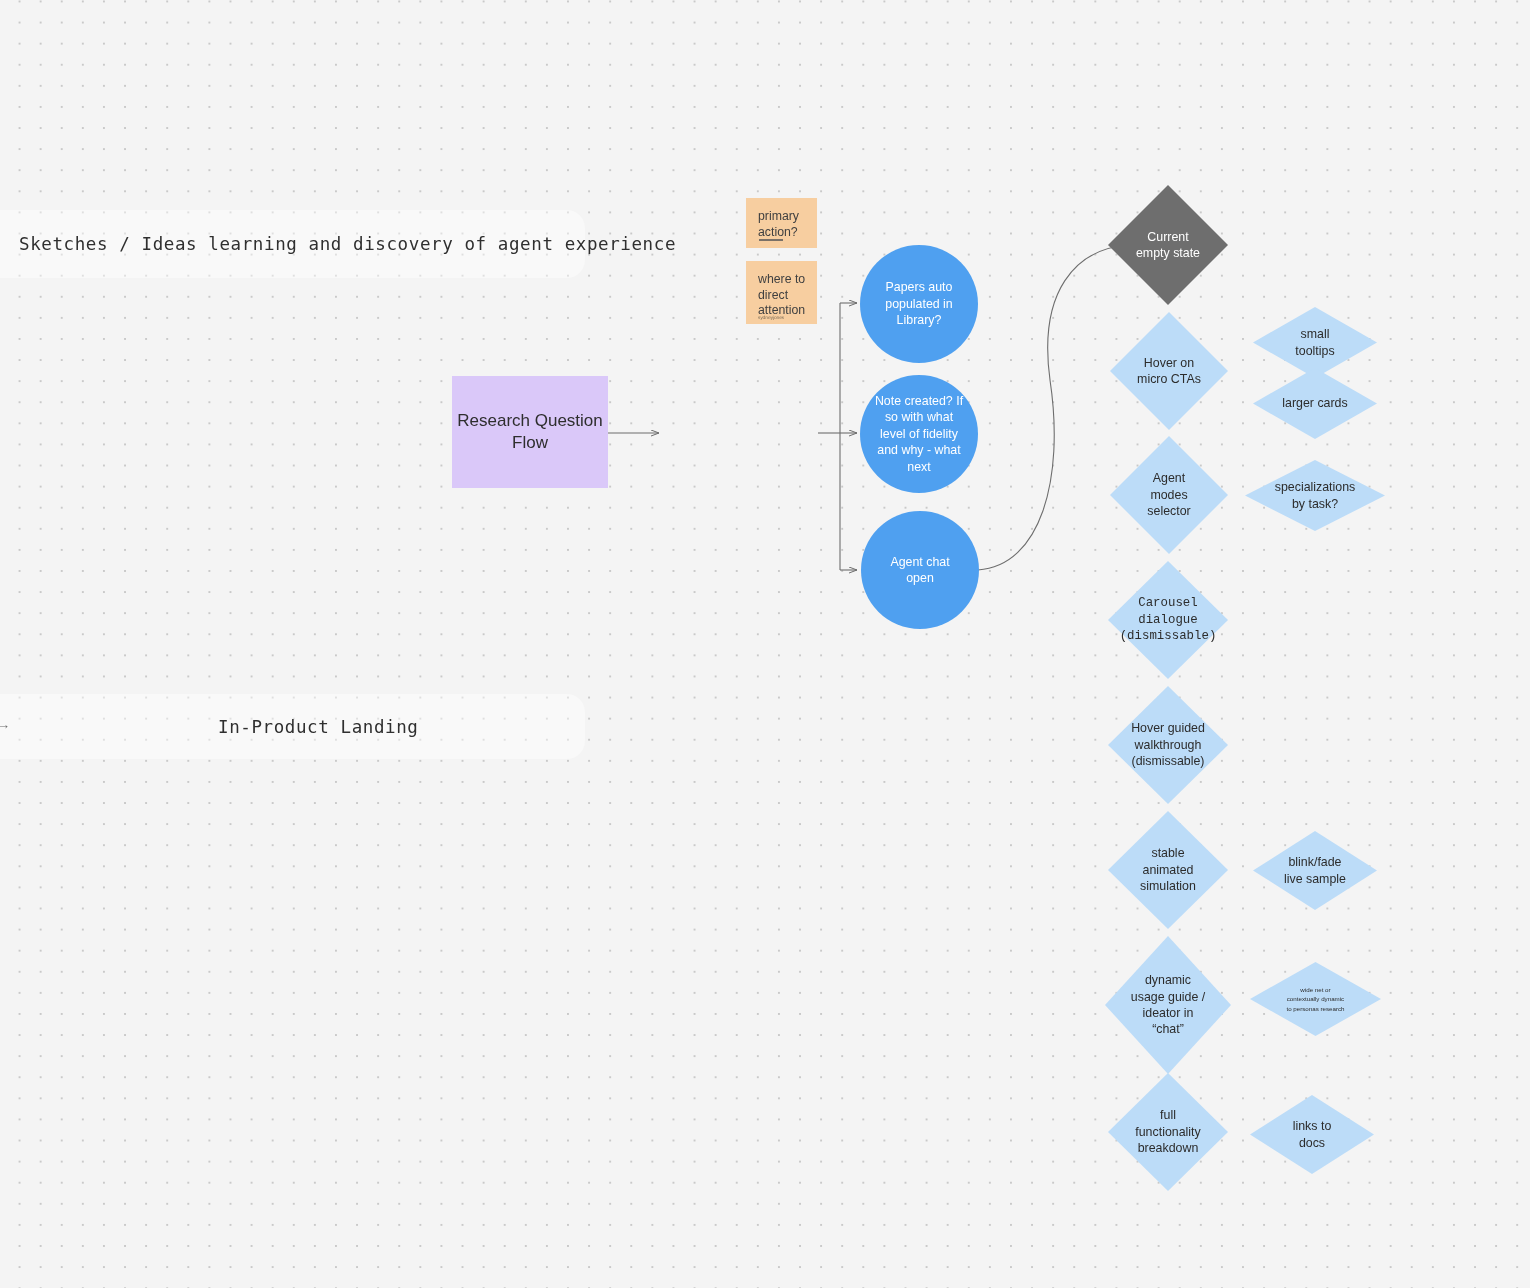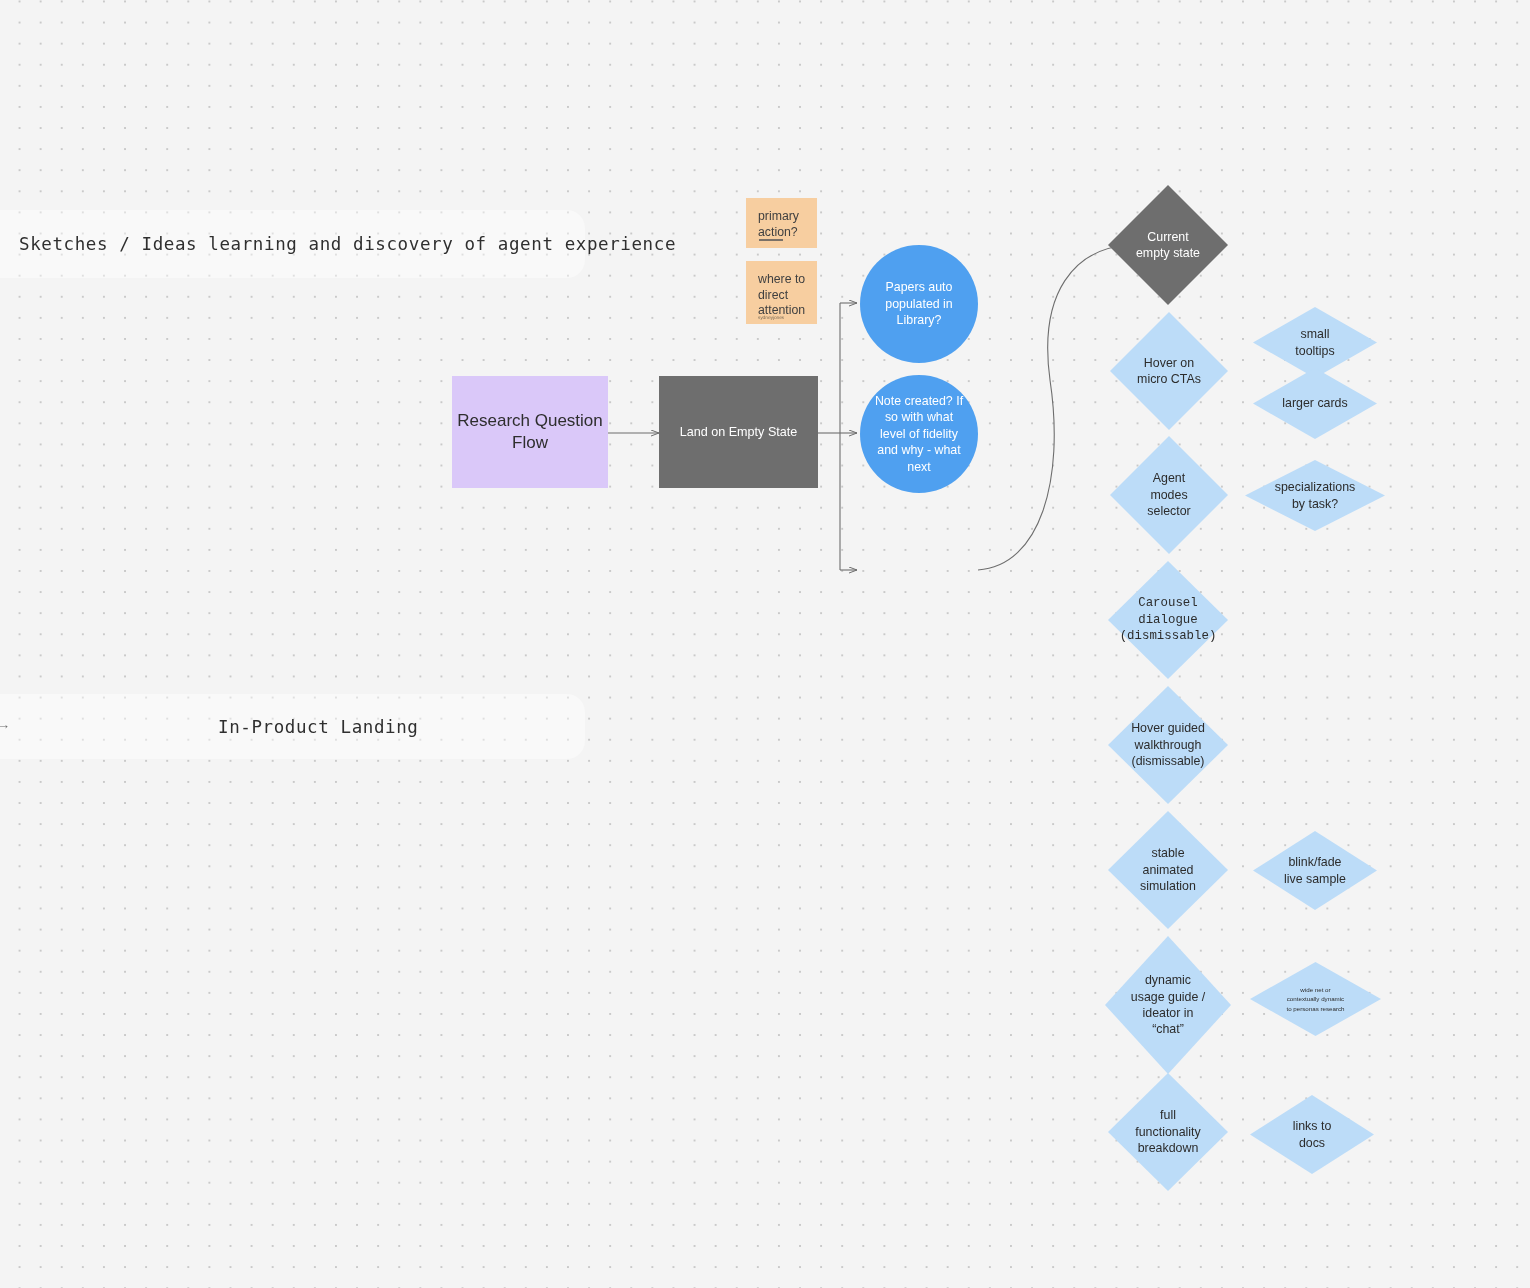--- a/index.html
+++ b/index.html
@@ -190,38 +190,38 @@
     <span class="node-label">where to
 direct
 attention</span>
     <span class="sticky-scribble">sydneyjones</span>
   </div>
 
   <div class="node rect purple" style="left:452px; top:376px; width:156px; height:112px;">
     <span class="node-label">Research Question Flow</span>
   </div>
 
-  <div class="node rect gray" style="left:659px; top:376px; width:159px; height:112px;">
-    <span class="node-label">Land on Empty State</span>
-  </div>
 
   <div class="node circle" style="left:860px; top:375px; width:118px; height:118px;">
     <span class="node-label">Note created? If
 so with what
 level of fidelity
 and why - what
 next</span>
   </div>
 
   <div class="node circle" style="left:860px; top:245px; width:118px; height:118px;">
     <span class="node-label">Papers auto
 populated in
 Library?</span>
   </div>
 
+  <div class="node circle" style="left:861px; top:511px; width:118px; height:118px;">
+    <span class="node-label">Agent chat open</span>
+  </div>
 
   <div class="diamond-wrap" style="left:1108px; top:185px; width:120px; height:120px;">
     <div class="diamond-shape gray"></div>
     <div class="diamond-text light">Current
 empty state</div>
   </div>
 
   <div class="diamond-wrap" style="left:1110px; top:312px; width:118px; height:118px;">
     <div class="diamond-shape blue"></div>
     <div class="diamond-text">Hover on

